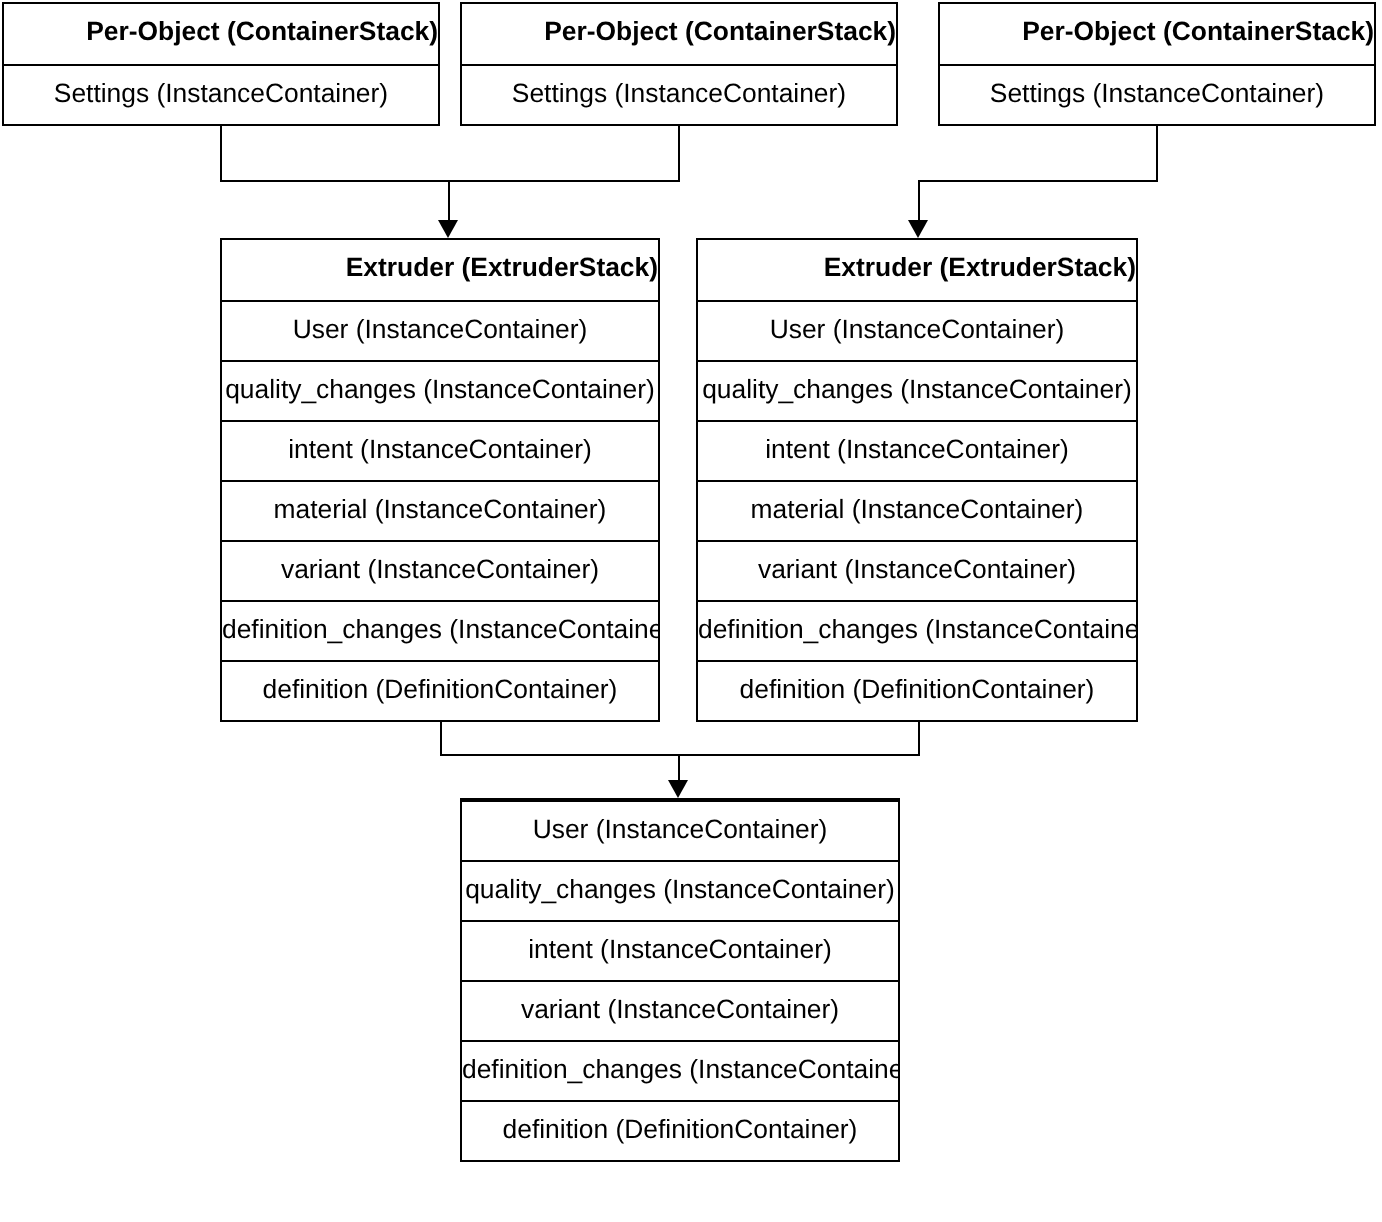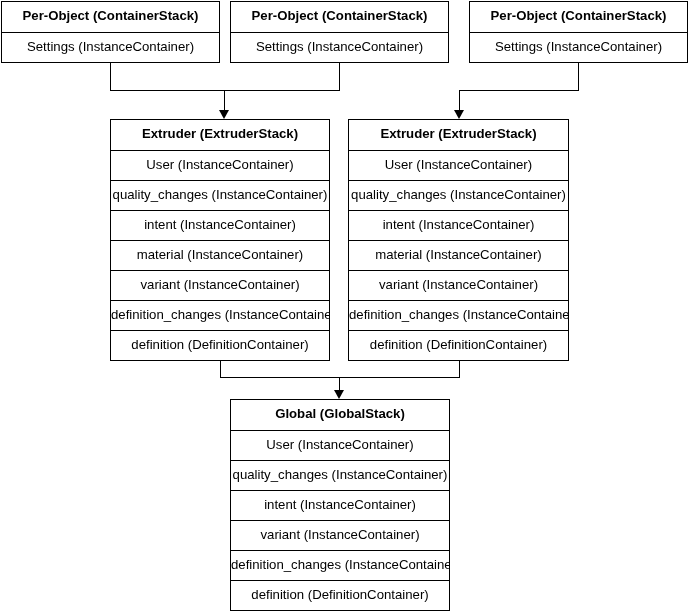--- a/index.html
+++ b/index.html
@@ -29,20 +29,21 @@
     font-size: 13.2px;
     color: #000000;
     white-space: nowrap;
     overflow: hidden;
     border-top: 1.4px solid #000000;
     background: #ffffff;
   }
   .node .row.header {
     border-top: none;
     font-weight: bold;
+    text-align: right;
   }
   
   .hline {
     position: absolute;
     height: 0;
     border-top: 1.4px solid #000000;
   }
   .vline {
     position: absolute;
     width: 0;
@@ -118,21 +119,20 @@
     <div class="row">User (InstanceContainer)</div>
     <div class="row">quality_changes (InstanceContainer)</div>
     <div class="row">intent (InstanceContainer)</div>
     <div class="row">material (InstanceContainer)</div>
     <div class="row">variant (InstanceContainer)</div>
     <div class="row">definition_changes (InstanceContainer)</div>
     <div class="row">definition (DefinitionContainer)</div>
   </div>
 
   <div class="node" style="left:230px; top:399px; width:220px;">
-    <div class="row header">Global (GlobalStack)</div>
     <div class="row">User (InstanceContainer)</div>
     <div class="row">quality_changes (InstanceContainer)</div>
     <div class="row">intent (InstanceContainer)</div>
     <div class="row">variant (InstanceContainer)</div>
     <div class="row">definition_changes (InstanceContainer)</div>
     <div class="row">definition (DefinitionContainer)</div>
   </div>
 
 </div>
 

